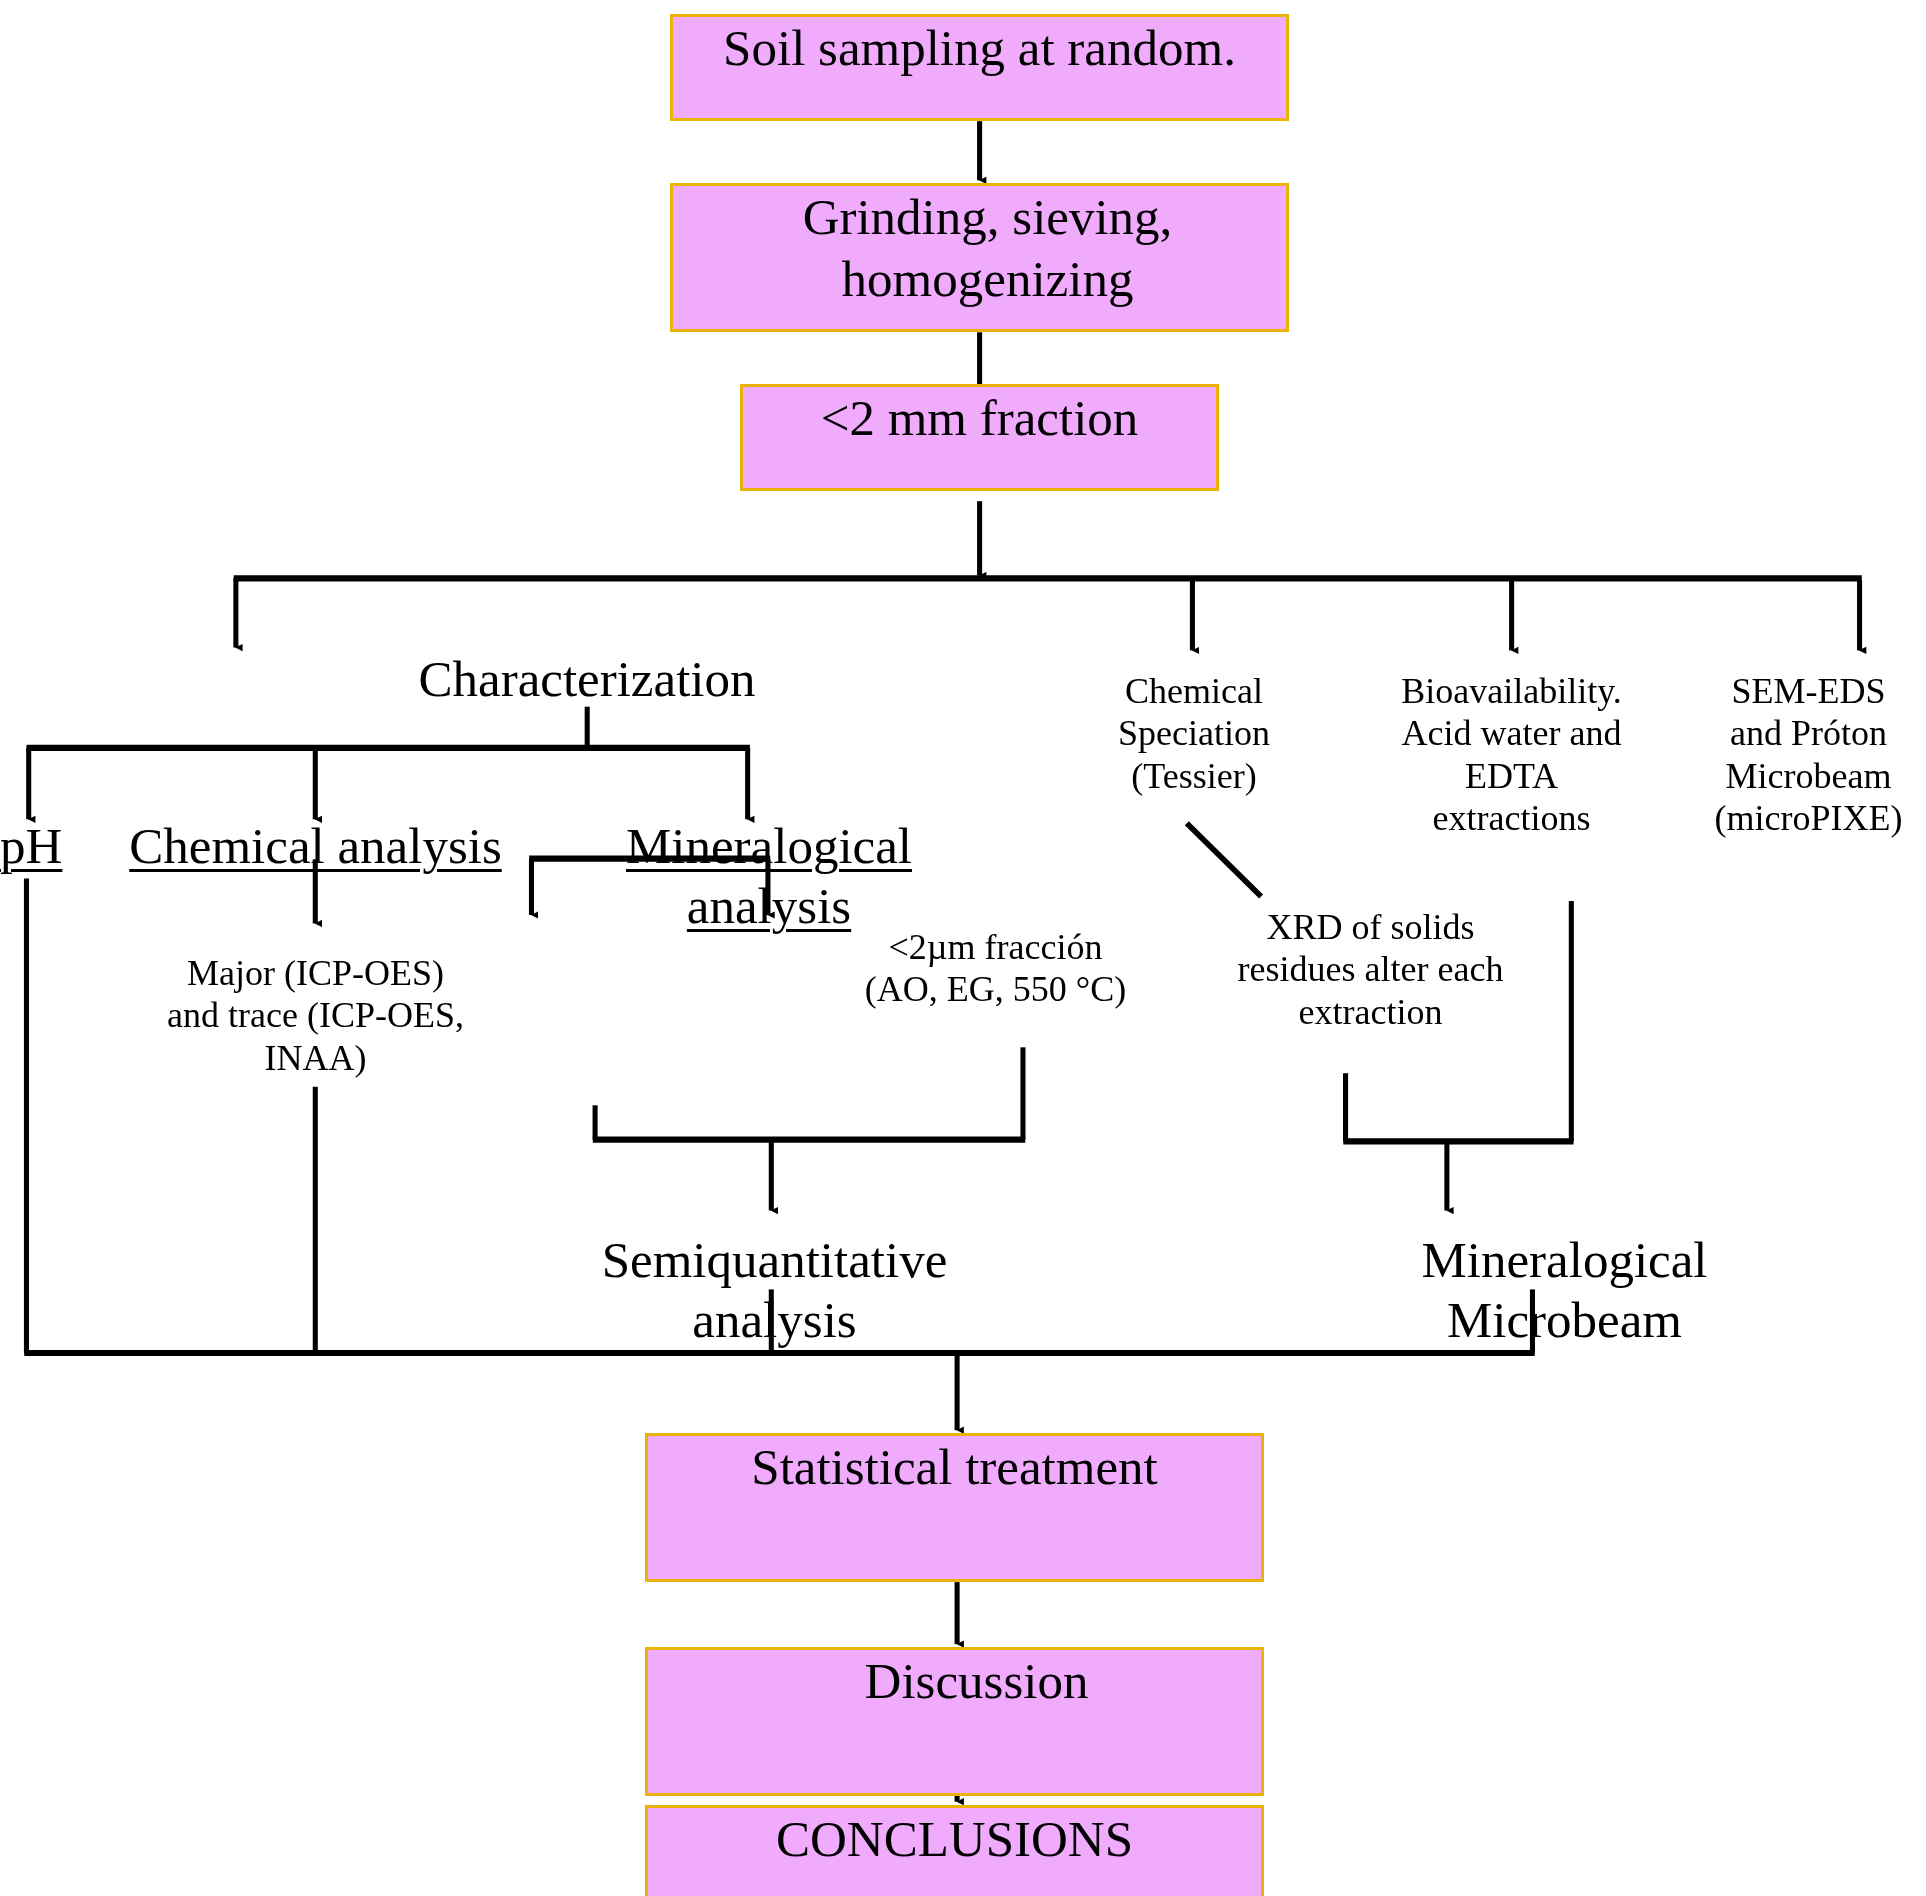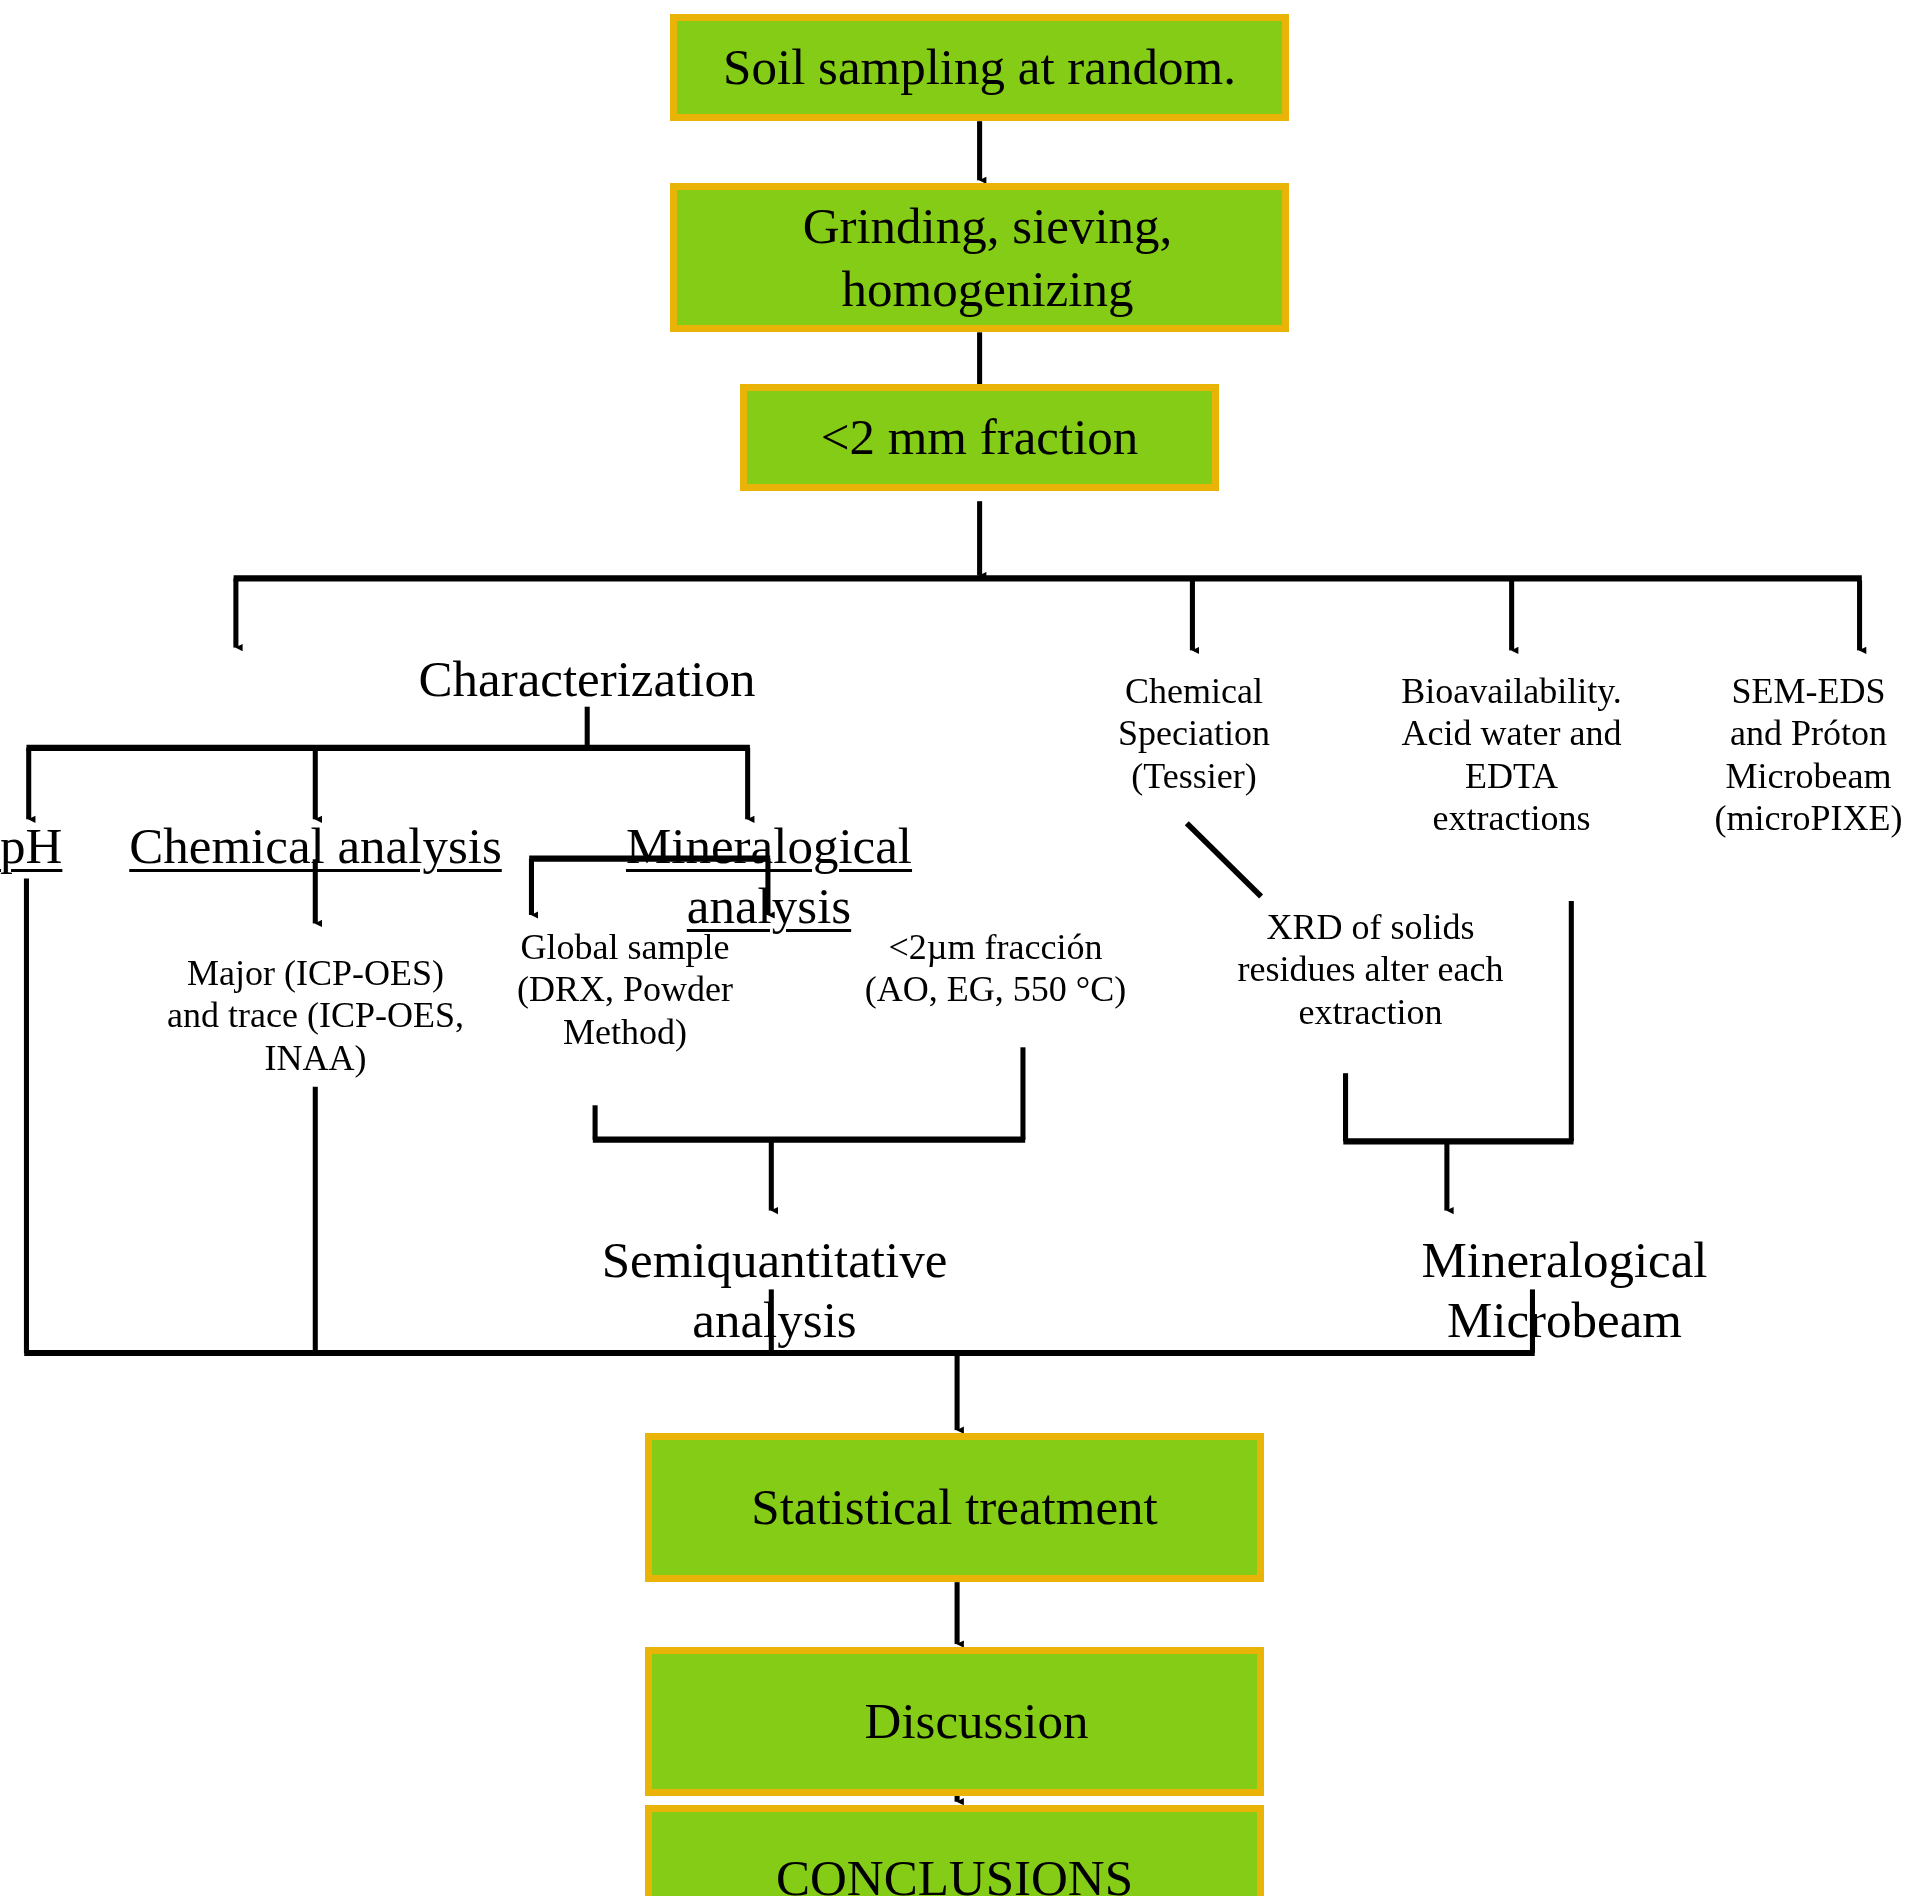--- a/index.html
+++ b/index.html
@@ -18,24 +18,23 @@
   svg.wires {
     position: absolute;
     left: 0; top: 0;
     width: 1926px;
     height: 1897px;
     pointer-events: none;
   }
   .node-box {
     position: absolute;
     box-sizing: border-box;
-    border: 7px solid #eab308;
-    background: #84cc16;
+    border: 3px solid #eab308;
+    background: #f0abfc;
     display: flex;
-    align-items: center;
     justify-content: center;
     text-align: center;
     color: #000;
     line-height: 1.22;
   }
   .node-box span { display: block; }
   .free-label {
     position: absolute;
     text-align: center;
     color: #000;
@@ -152,23 +151,20 @@
 
   <div class="free-label t86" style="left:1689px; top:670px; width:239px;">SEM-EDS
 and Próton
 Microbeam
 (microPIXE)</div>
 
   <div class="free-label t86" style="left:68px; top:952px; width:495px;">Major (ICP-OES)
 and trace (ICP-OES,
 INAA)</div>
 
-  <div class="free-label t86" style="left:484px; top:926px; width:282px;">Global sample
-(DRX, Powder
-Method)</div>
 
   <div class="free-label t86" style="left:828px; top:926px; width:335px;">&lt;2µm fracción
 (AO, EG, 550 °C)</div>
 
   <div class="free-label t86" style="left:1213px; top:906px; width:315px;">XRD of solids
 residues alter each
 extraction</div>
 
   <div class="free-label t90" style="left:541px; top:1230px; width:467px;">Semiquantitative analysis</div>
 

